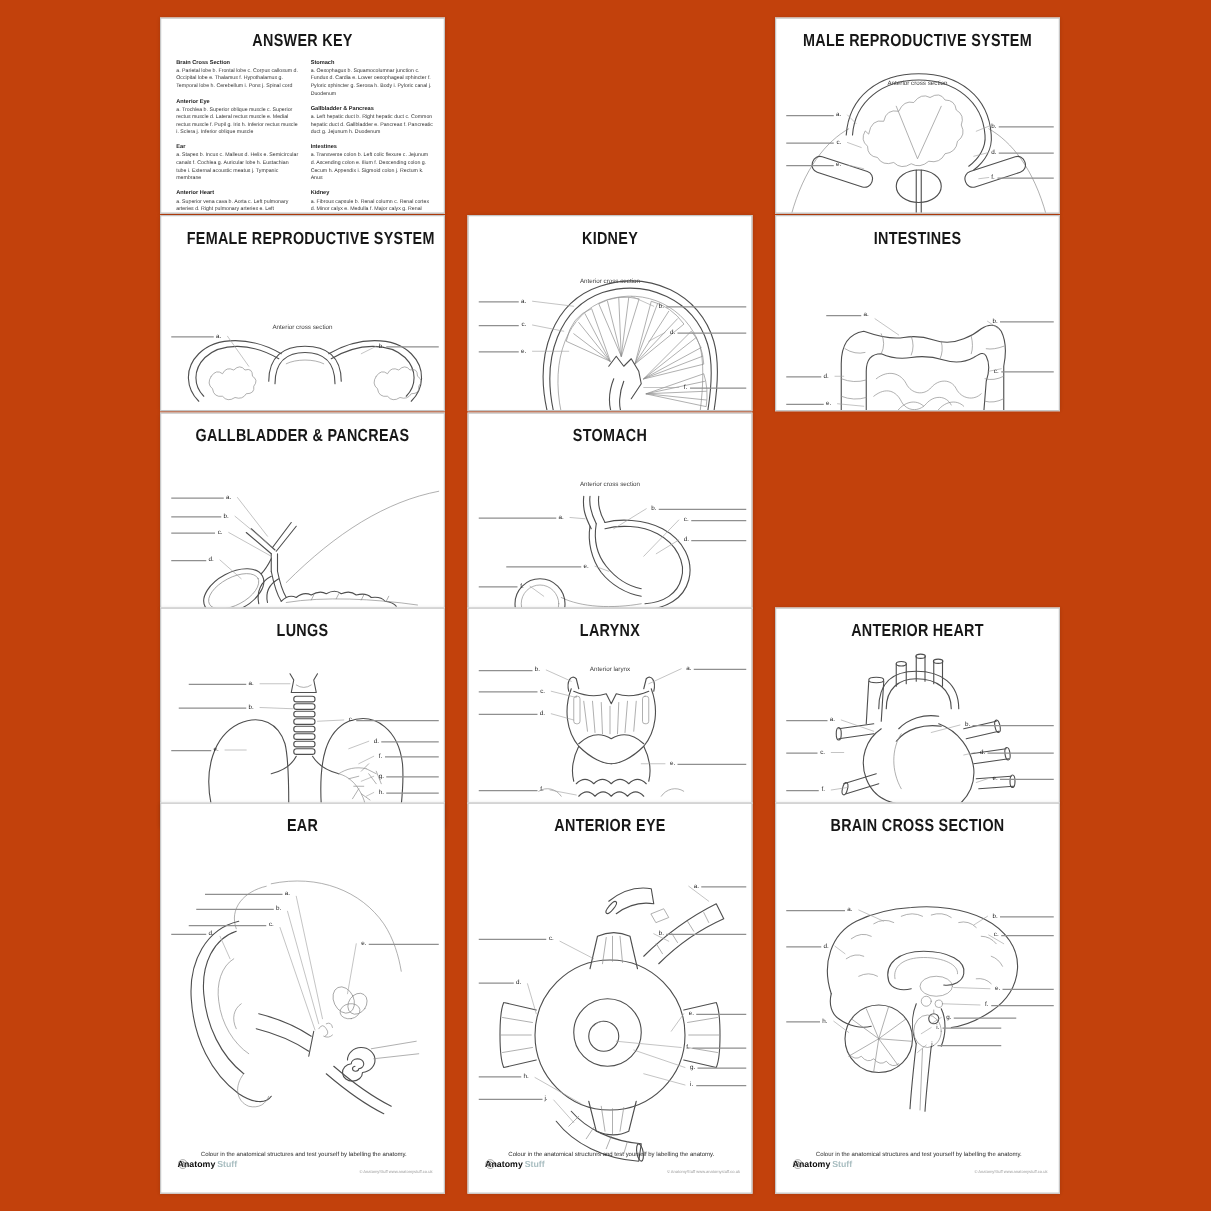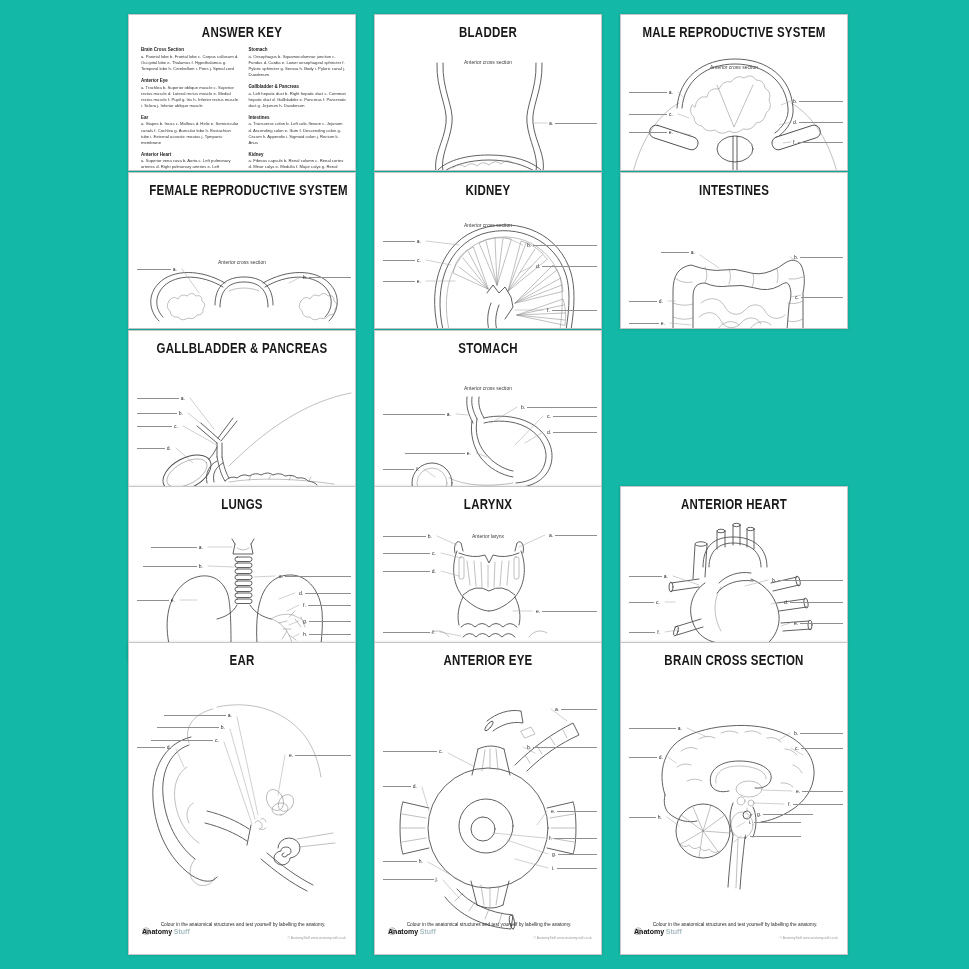--- a/index.html
+++ b/index.html
@@ -1,16 +1,16 @@
 <!DOCTYPE html>
 <html><head>
 <meta charset="utf-8">
 <style>
   html,body{margin:0;padding:0;background:#fff;font-family:"Liberation Sans",sans-serif;}
-  #stage{position:relative;width:969px;height:969px;background:#14b8a6;overflow:hidden;}
+  #stage{position:relative;width:969px;height:969px;background:#c2410c;overflow:hidden;}
   .card{position:absolute;width:228px;background:#fff;border:1px solid #c6c6c6;
         box-shadow:0 0 3px rgba(0,0,0,.14);overflow:hidden;box-sizing:border-box;}
   .card h2{margin:0;position:absolute;top:9px;left:0;right:0;text-align:center;
         font-size:14px;font-weight:700;letter-spacing:.3px;color:#171717;
         white-space:nowrap;transform:scaleX(.82);}
   .sub{position:absolute;left:0;right:0;text-align:center;font-size:5px;color:#3d3d3d;}
   .card svg{position:absolute;left:0;top:0;}
   .card svg path,.card svg line,.card svg circle,.card svg ellipse,.card svg rect
       {fill:none;stroke:#4f4f4f;stroke-width:.9;stroke-linecap:round;stroke-linejoin:round;}
   .card svg .thin{stroke:#8c8c8c;stroke-width:.55;}
@@ -76,38 +76,20 @@
           <p>a. Transverse colon  b. Left colic flexure  c. Jejunum  d. Ascending colon  e. Ilium  f. Descending colon  g. Cecum  h. Appendix  i. Sigmoid colon  j. Rectum  k. Anus</p>
           </section>
         <section>
           <h4>Kidney</h4>
           <p>a. Fibrous capsule  b. Renal column  c. Renal cortex  d. Minor calyx  e. Medulla  f. Major calyx  g. Renal pelvis  h. Ureter</p>
           </section>
       </div>
     </div>
   </div>
 
-  <div class="card" style="left:374px;top:14px;height:157px">
-    <h2>BLADDER</h2>
-    <div class="sub" style="top:44px">Anterior cross section</div>
-    <svg width="228" height="157" viewBox="0 0 228 157">
-      <path d="M62,48 C61,75 73,92 71,108 C69,127 58,140 61,157"></path>
-      <path d="M68,48 C67,75 79,92 77,108 C75,127 65,140 68,157"></path>
-      <path d="M167,48 C168,75 156,92 158,108 C160,127 171,140 168,157"></path>
-      <path d="M161,48 C162,75 150,92 152,108 C154,127 164,140 161,157"></path>
-      <path d="M61,157 C70,146 90,140 114,140 C138,140 158,146 168,157"></path>
-      <path d="M68,157 C78,150 95,145 114,145 C133,145 150,150 161,157"></path>
-      <path class="thin" d="M78,153 q6,-6 12,-1 q6,-6 12,-1 q6,-6 12,-1 q6,-6 12,-1 q6,-6 12,-1"></path>
-      <line class="c" x1="159" y1="108" x2="172" y2="108"></line>
-    </svg>
-    <div class="lb R" style="left:172px;top:105px;width:50px">
-        <b>a.</b>
-        <i></i>
-      </div>
-  </div>
 
   <div class="card" style="left:620px;top:14px;height:157px">
     <h2>MALE REPRODUCTIVE SYSTEM</h2>
     <div class="sub" style="top:49px">Anterior cross section</div>
     <svg width="228" height="157" viewBox="0 0 228 157">
       <path class="thin" d="M12,157 C22,120 40,98 58,88"></path>
       <path class="thin" d="M216,157 C206,120 188,98 170,88"></path>
       <path d="M56,93 C58,62 82,44 114,44 C146,44 170,62 172,93 C173,104 167,114 158,121"></path>
       <path d="M61,93 C63,66 85,49 114,49 C143,49 165,66 167,93 C168,103 162,112 154,118"></path>
       <path class="thin" d="M74,92 q2,-12 12,-10 q2,-10 12,-8 q4,-9 12,-7 q6,-8 13,-4 q8,-5 12,2 q8,0 9,8 q7,4 4,12 q4,8 -3,13 q-1,9 -10,10 q-4,8 -13,6 q-7,6 -14,2 q-8,5 -14,-1 q-9,3 -13,-4 q-8,-1 -8,-9 q-6,-5 -2,-12 z"></path>

